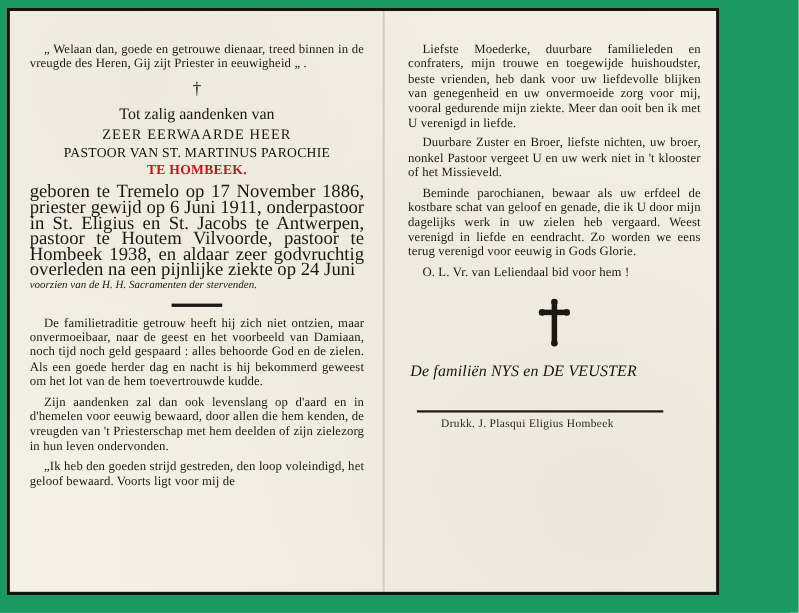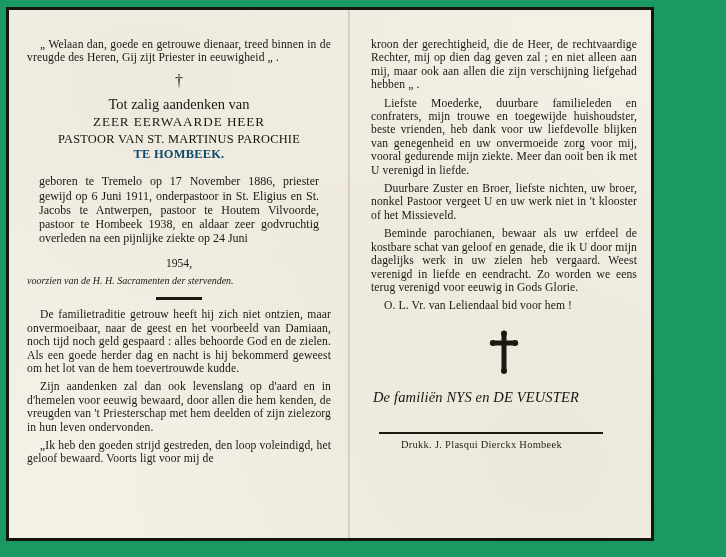--- a/index.html
+++ b/index.html
@@ -126,25 +126,25 @@
     margin: 0 0 1px 0;
     color: #141209;
   }
   .office-2 {
     text-align: center;
     font-size: 12.4px;
     line-height: 15px;
     font-weight: bold;
     letter-spacing: 0.02em;
     margin: 0 0 5px 0;
-    color: #0c4a6e;
+    color: #b91c1c;
   }
   p.bio {
-    margin: 12px;
-    font-size: 12px;
+    margin: 0;
+    font-size: 17px;
     line-height: 14.2px;
     text-align: justify;
     text-indent: 0;
     color: #1b1812;
   }
   .bio-year {
     text-align: center;
     font-size: 11.6px;
     line-height: 14px;
     margin: 0 0 3px 0;
@@ -225,38 +225,36 @@
 
       <div class="honorific">ZEER EERWAARDE HEER</div>
 
 
       <div class="office">PASTOOR VAN ST. MARTINUS PAROCHIE</div>
 
       <div class="office-2">TE HOMBEEK.</div>
 
       <p class="bio">geboren te Tremelo op 17 November 1886, priester gewijd op 6 Juni 1911, onderpastoor in St. Eligius en St. Jacobs te Antwerpen, pastoor te Houtem Vilvoorde, pastoor te Hombeek 1938, en aldaar zeer godvruchtig overleden na een pijnlijke ziekte op 24 Juni</p>
 
-      <div class="bio-year">1954,</div>
 
       <div class="sacraments">voorzien van de H. H. Sacramenten der stervenden.</div>
 
       <hr class="rule-short">
 
 
       <p class="body-text">De familietraditie getrouw heeft hij zich niet ontzien, maar onvermoeibaar, naar de geest en het voorbeeld van Damiaan, noch tijd noch geld gespaard : alles behoorde God en de zielen. Als een goede herder dag en nacht is hij bekommerd geweest om het lot van de hem toevertrouwde kudde.</p>
 
       <p class="body-text">Zijn aandenken zal dan ook levenslang op d'aard en in d'hemelen voor eeuwig bewaard, door allen die hem kenden, de vreugden van 't Priesterschap met hem deelden of zijn zielezorg in hun leven ondervonden.</p>
 
       <p class="body-text">„Ik heb den goeden strijd gestreden, den loop voleindigd, het geloof bewaard. Voorts ligt voor mij de</p>
 
     </div>
 
     <div class="page page-right">
 
-      <p class="body-text no-indent">kroon der gerechtigheid, die de Heer, de rechtvaardige Rechter, mij op dien dag geven zal ; en niet alleen aan mij, maar ook aan allen die zijn verschijning liefgehad hebben „ .</p>
 
       <p class="body-text">Liefste Moederke, duurbare familieleden en confraters, mijn trouwe en toegewijde huishoudster, beste vrienden, heb dank voor uw liefdevolle blijken van genegenheid en uw onvermoeide zorg voor mij, vooral gedurende mijn ziekte. Meer dan ooit ben ik met U verenigd in liefde.</p>
 
       <p class="body-text">Duurbare Zuster en Broer, liefste nichten, uw broer, nonkel Pastoor vergeet U en uw werk niet in 't klooster of het Missieveld.</p>
 
       <p class="body-text">Beminde parochianen, bewaar als uw erfdeel de kostbare schat van geloof en genade, die ik U door mijn dagelijks werk in uw zielen heb vergaard. Weest verenigd in liefde en eendracht. Zo worden we eens terug verenigd voor eeuwig in Gods Glorie.</p>
 
       <p class="body-text">O. L. Vr. van Leliendaal bid voor hem !</p>
 
       <svg class="cross-big" width="30" height="46" viewBox="0 0 30 46">
@@ -266,18 +264,18 @@
         <circle cx="15" cy="42" r="3" fill="#1b1812"></circle>
         <circle cx="3.8" cy="14" r="3" fill="#1b1812"></circle>
         <circle cx="26.2" cy="14" r="3" fill="#1b1812"></circle>
       </svg>
 
       <div class="family-line">De familiën NYS en DE VEUSTER</div>
 
 
       <hr class="rule-printer">
 
-      <p class="printer">Drukk. J. Plasqui  Dierckx  Hombeek</p>
+      <p class="printer">Drukk. J. Plasqui  Eligius  Hombeek</p>
 
     </div>
 
   </div>
 </div>
 
 </body></html>

